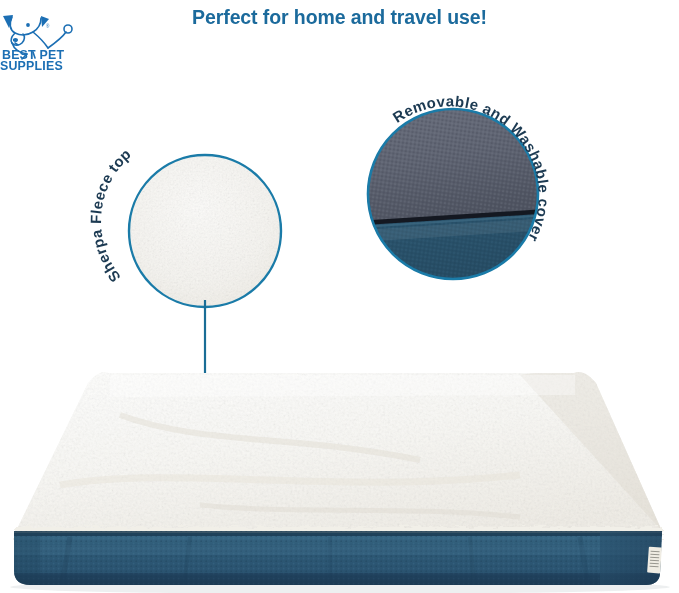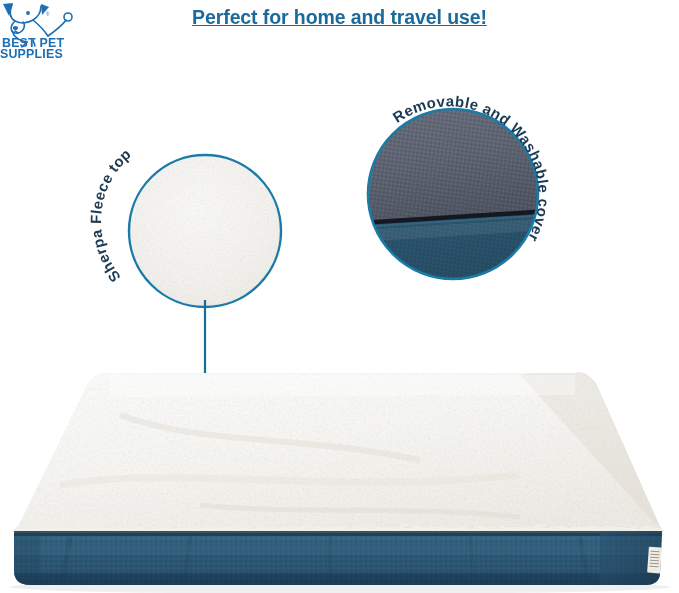--- a/index.html
+++ b/index.html
@@ -18,39 +18,38 @@
     width: 679px;
     height: 593px;
     background: #ffffff;
     overflow: hidden;
   }
 
   
   #logo {
     position: absolute;
     left: 0px;
-    top: 0px;
+    top: 12px;
     width: 80px;
     height: 60px;
   }
   #logo svg { display: block; }
 
   
   #headline {
     position: absolute;
     left: 0;
     top: 6px;
     width: 679px;
     text-align: center;
     font-size: 19.5px;
     font-weight: bold;
     color: #1b6a9c;
     letter-spacing: -0.1px;
     font-family: "Liberation Sans", sans-serif;
-    text-decoration: underline;
   }
 
   
   .callout { position: absolute; }
   .callout svg { display: block; overflow: visible; }
   .arc-label {
     font-family: "Liberation Sans", sans-serif;
     font-weight: bold;
     fill: #1c3a52;
   }

